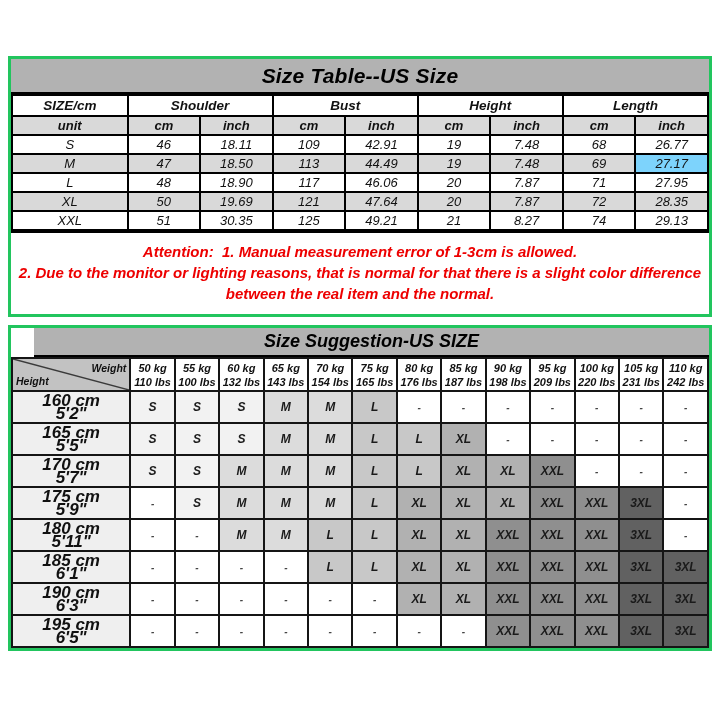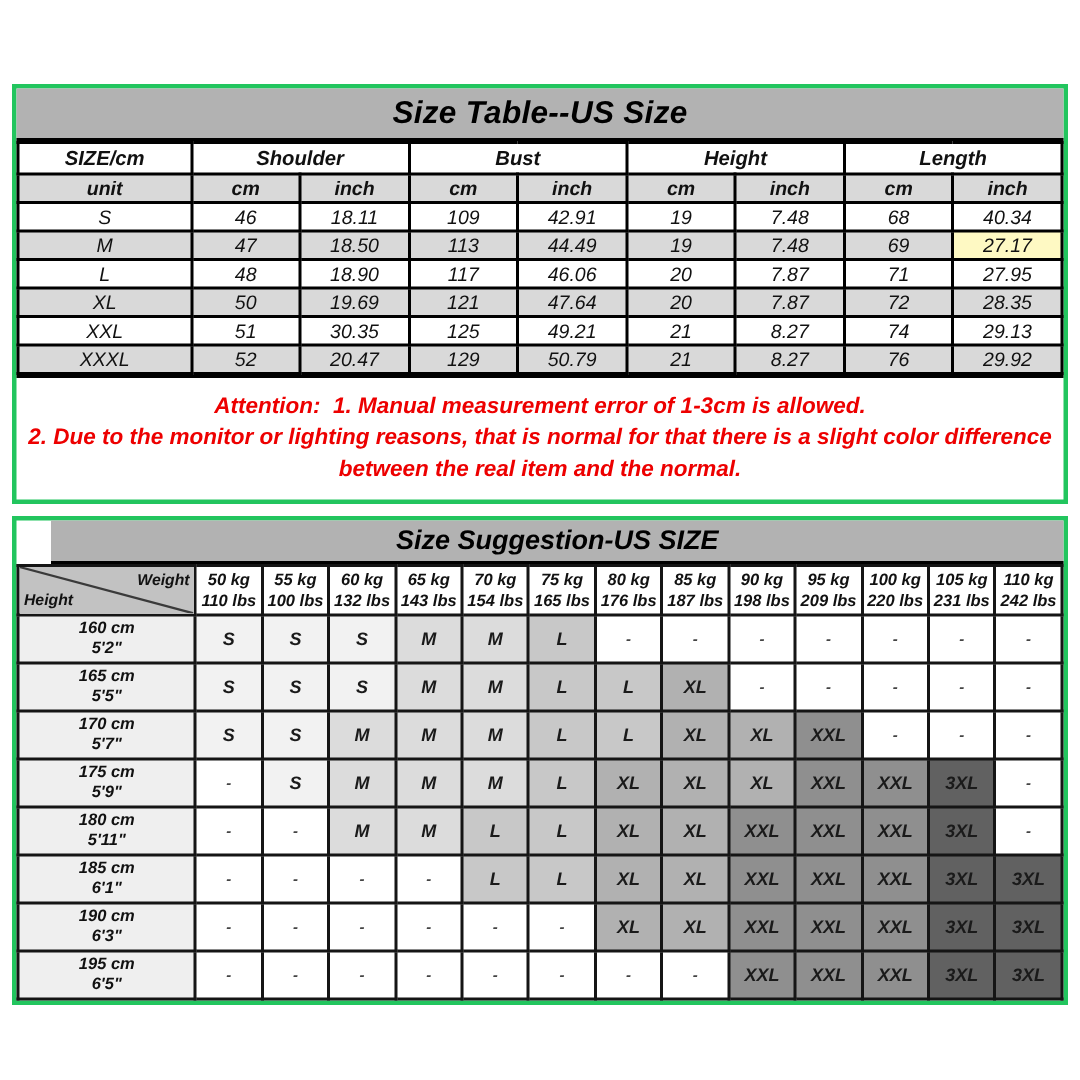--- a/index.html
+++ b/index.html
@@ -41,21 +41,21 @@
     text-align: center;
     font-weight: bold;
     font-size: 15px;
     line-height: 21px;
   }
   .attn-line { white-space: pre-wrap; }
 
   
   .t2 th, .t2 td { border: 2px solid #151515; text-align: center; vertical-align: middle; }
   .t2 thead th { background: #fff; font-weight: bold; font-size: 11px; line-height: 14px; height: 33px; padding: 0; }
-  .t2 tbody th { background: #efefef; font-weight: bold; font-size: 11px; line-height: 13px; padding: 2px 6px; }
+  .t2 tbody th { background: #efefef; font-weight: bold; font-size: 17px; line-height: 13px; padding: 2px 6px; }
   .t2 tbody td { font-size: 12px; font-weight: bold; height: 29px; color: #1a1a1a; padding: 0; }
   .t2 tbody td.dash { font-size: 10px; color: #444; }
 
   .corner { position: relative; background: #c2c2c2; overflow: hidden; }
   .corner svg { position: absolute; inset: 0; width: 100%; height: 100%; }
   .corner .cw { position: absolute; top: 2px; right: 3px; font-size: 10.5px; font-weight: bold; }
   .corner .ch { position: absolute; bottom: 2px; left: 3px; font-size: 10.5px; font-weight: bold; }
 </style>
 </head>
 <body>
@@ -97,32 +97,32 @@
     <tbody>
         <tr>
           <td>S</td>
           <td>46</td>
           <td>18.11</td>
           <td>109</td>
           <td>42.91</td>
           <td>19</td>
           <td>7.48</td>
           <td>68</td>
-          <td>40.34</td>
+          <td>26.77</td>
         </tr>
         <tr class="alt">
           <td style="background: rgb(217, 217, 217);">M</td>
           <td style="background: rgb(217, 217, 217);">47</td>
           <td style="background: rgb(217, 217, 217);">18.50</td>
           <td style="background: rgb(217, 217, 217);">113</td>
           <td style="background: rgb(217, 217, 217);">44.49</td>
           <td style="background: rgb(217, 217, 217);">19</td>
           <td style="background: rgb(217, 217, 217);">7.48</td>
           <td style="background: rgb(217, 217, 217);">69</td>
-          <td style="background: #fef9c3;">27.17</td>
+          <td style="background: #7dd3fc;">27.17</td>
         </tr>
         <tr>
           <td>L</td>
           <td>48</td>
           <td>18.90</td>
           <td>117</td>
           <td>46.06</td>
           <td>20</td>
           <td>7.87</td>
           <td>71</td>
@@ -142,31 +142,20 @@
         <tr>
           <td>XXL</td>
           <td>51</td>
           <td>30.35</td>
           <td>125</td>
           <td>49.21</td>
           <td>21</td>
           <td>8.27</td>
           <td>74</td>
           <td>29.13</td>
-        </tr>
-        <tr class="alt">
-          <td style="background: rgb(217, 217, 217);">XXXL</td>
-          <td style="background: rgb(217, 217, 217);">52</td>
-          <td style="background: rgb(217, 217, 217);">20.47</td>
-          <td style="background: rgb(217, 217, 217);">129</td>
-          <td style="background: rgb(217, 217, 217);">50.79</td>
-          <td style="background: rgb(217, 217, 217);">21</td>
-          <td style="background: rgb(217, 217, 217);">8.27</td>
-          <td style="background: rgb(217, 217, 217);">76</td>
-          <td style="background: rgb(217, 217, 217);">29.92</td>
         </tr>
       </tbody>
   </table>
   <div class="attention" style="color: rgb(237, 0, 0);">
     <div class="attn-line">Attention:  1. Manual measurement error of 1-3cm is allowed.</div>
     <div class="attn-line">2. Due to the monitor or lighting reasons, that is normal for that there is a slight color difference</div>
     <div class="attn-line">between the real item and the normal.</div>
   </div>
 </div>
 

